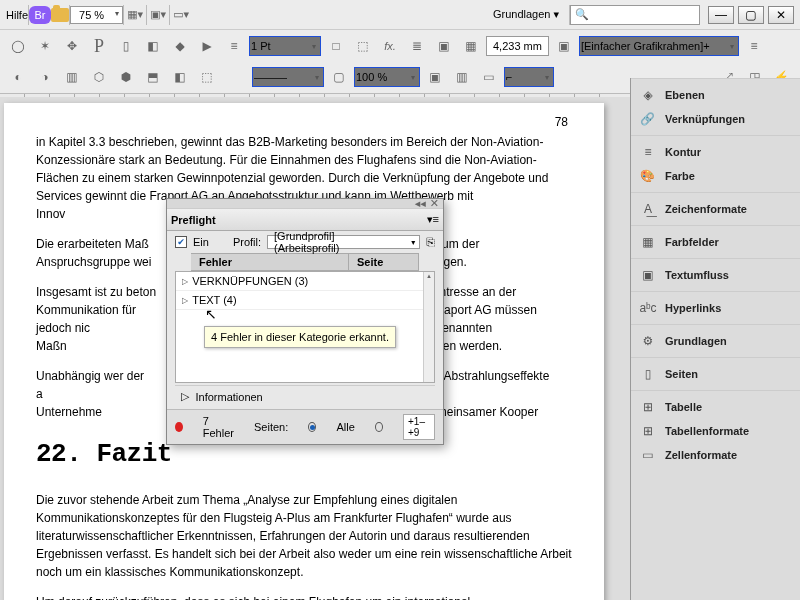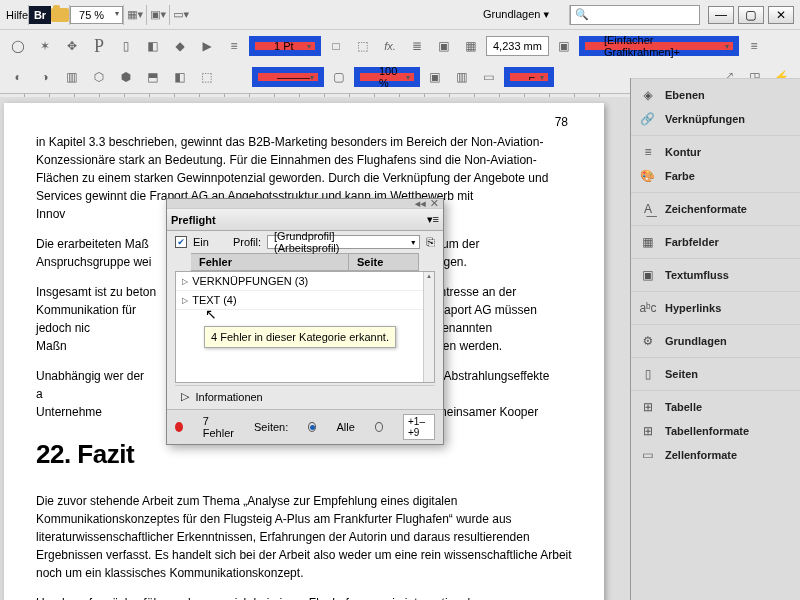--- a/index.html
+++ b/index.html
@@ -1,41 +1,41 @@
 <!DOCTYPE html>
 <html><head>
 <meta charset="utf-8">
 <style>
 *{margin:0;padding:0;box-sizing:border-box;font-family:Tahoma,Arial,sans-serif;font-size:11px;-webkit-user-select:none;user-select:none}
 body{background:#f0f0f0;width:800px;height:600px;overflow:hidden;position:relative}
 .topbar{height:30px;background:#ececec;display:flex;align-items:center;padding:0 6px;gap:0;border-bottom:1px solid #ccc}
 .topbar .link{color:#000}
-.br-badge{background:#0f172a;color:#fff;width:22px;height:18px;display:flex;align-items:center;justify-content:center;font-weight:bold;border-radius:0}
+.br-badge{background:#8b5cf6;color:#fff;width:22px;height:18px;display:flex;align-items:center;justify-content:center;font-weight:normal;border-radius:6px}
 .folder-ico{width:18px;height:14px;background:#e8b84a;border-radius:2px;position:relative}
 .folder-ico::before{content:"";position:absolute;top:-3px;left:2px;width:7px;height:3px;background:#e8b84a;border-radius:2px 2px 0 0}
 .zoom-box{border:1px solid #999;background:#fff;padding:2px 18px 2px 8px;position:relative}
 .zoom-box::after{content:"▾";position:absolute;right:3px;top:2px;font-size:8px;color:#555}
 .vdiv{width:1px;height:20px;background:#bbb}
 .ico-sq{width:22px;height:22px;display:flex;align-items:center;justify-content:center;color:#666;border:1px solid transparent}
-.wsname{margin-left:auto;margin-right:20px}
+.wsname{margin-left:auto;margin-right:10px}
 .search{border:1px solid #999;background:#fff;width:130px;height:20px;display:flex;align-items:center;padding:0 4px;color:#888}
 .win-btns{display:flex;gap:4px;margin-left:8px}
 .win-btn{width:26px;height:18px;border:1px solid #888;background:linear-gradient(#fff,#ddd);display:flex;align-items:center;justify-content:center;font-size:12px;line-height:1}
 .toolbar{background:#ececec;border-bottom:1px solid #bbb;padding:4px 6px;display:flex;flex-wrap:wrap;gap:3px;align-items:center}
 .tb-ico{width:24px;height:24px;border:1px solid transparent;display:flex;align-items:center;justify-content:center;color:#666;font-size:12px}
 .tb-field{border:1px solid #999;background:#fff;padding:2px 6px;min-width:56px;height:20px;display:flex;align-items:center}
-.tb-dd{border:6px solid #1d4ed8;background:#ef4444;height:20px;padding:0 18px 0 19px;position:relative;display:flex;align-items:center}
+.tb-dd{border:1px solid #1d4ed8;background:#737373;height:20px;padding:0 18px 0 1px;position:relative;display:flex;align-items:center}
 .tb-dd::after{content:"▾";position:absolute;right:4px;font-size:8px;color:#555}
 .ruler{height:18px;background:#eaeaea;border-bottom:1px solid #bbb;display:flex;overflow:hidden;font-size:8px;color:#555}
 .ruler-tick{width:25px;border-right:1px solid #aaa;text-align:center;padding-top:4px;flex-shrink:0}
 .workspace{position:absolute;top:97px;left:0;right:170px;bottom:0;background:#ddd}
 .page{position:absolute;top:6px;left:4px;width:600px;height:600px;background:#fff;box-shadow:2px 2px 6px rgba(0,0,0,.3);padding:30px 32px}
 .page-num{position:absolute;top:12px;right:36px;font-size:12px}
 .body-text{font-size:12px;line-height:1.5;color:#000;margin-bottom:12px}
-.h-fazit{font-family:Liberation Sans, sans-serif;font-size:26px;font-weight:600;margin:18px 0 22px;letter-spacing:-0.5px}
+.h-fazit{font-family:Liberation Mono, monospace;font-size:26px;font-weight:600;margin:18px 0 22px;letter-spacing:-0.5px}
 .right-panels{position:absolute;top:78px;right:0;width:170px;bottom:0;background:#dcdcdc;border-left:1px solid #999;display:flex;flex-direction:column}
 .pgrp{border-top:1px solid #ccc;padding:4px 0}
 .prow{display:flex;align-items:center;height:24px;padding:0 8px;gap:8px}
 .prow .pico{width:18px;height:16px;display:flex;align-items:center;justify-content:center;color:#555;font-size:12px}
 .prow .plabel{font-weight:bold;color:#222}
 .preflight-panel{position:absolute;left:166px;top:198px;width:278px;background:#e8e8e8;border:1px solid #888;box-shadow:3px 3px 10px rgba(0,0,0,.35);z-index:50}
 .pf-titlebar{display:flex;align-items:center;height:22px;background:linear-gradient(#f0f0f0,#dcdcdc);border-bottom:1px solid #aaa;padding:0 4px}
 .pf-titlebar .t{font-weight:bold;flex:1}
 .pf-ctrlbar{height:10px;background:#d8d8d8;display:flex;justify-content:flex-end;gap:4px;padding:0 4px;align-items:center;font-size:8px;color:#666;border-bottom:1px solid #ccc}
 .pf-row{display:flex;align-items:center;padding:4px 8px;gap:6px}

